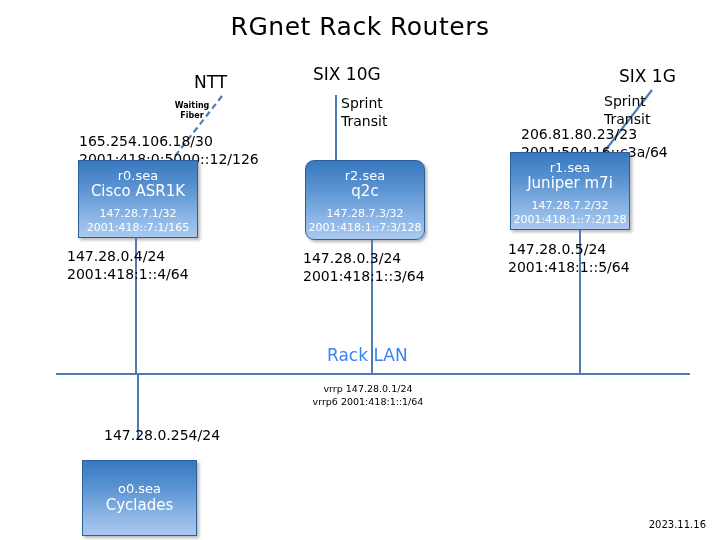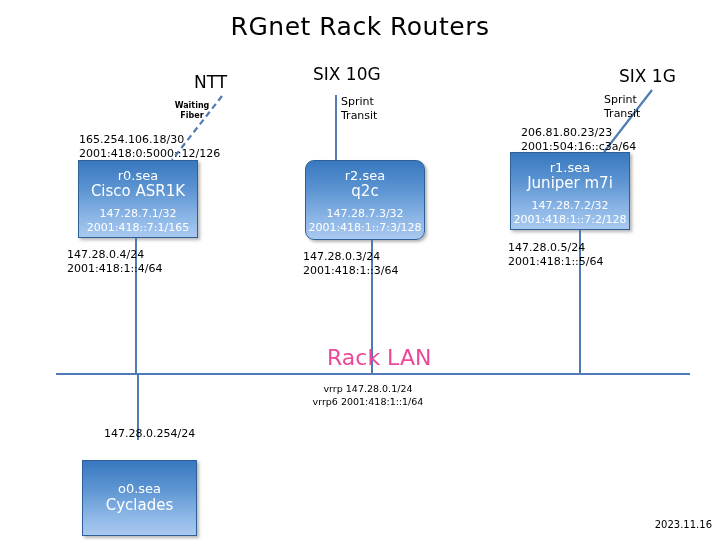--- a/index.html
+++ b/index.html
@@ -37,21 +37,21 @@
     font-family: "DejaVu Sans", sans-serif;
     font-size: 17px;
     color: #000000;
     white-space: nowrap;
   }
 
   
   .annot {
     position: absolute;
     font-family: "DejaVu Sans", sans-serif;
-    font-size: 11px;
+    font-size: 14px;
     line-height: 1.28;
     color: #000000;
     white-space: nowrap;
   }
   .annot.bold {
     font-weight: bold;
     font-size: 8px;
     text-align: center;
     line-height: 1.2;
   }
@@ -112,38 +112,38 @@
     font-size: 11px;
     line-height: 1.3;
     color: #ffffff;
     margin-top: 6px;
   }
 
   
   #rack-lan-label {
     position: absolute;
     font-family: "DejaVu Sans", sans-serif;
-    font-size: 22px;
-    color: #ec4899;
+    font-size: 17px;
+    color: #3b82f6;
     white-space: nowrap;
   }
   #vrrp-block {
     position: absolute;
     font-family: "DejaVu Sans", sans-serif;
     font-size: 9.5px;
     line-height: 1.35;
     color: #000000;
     text-align: center;
     white-space: nowrap;
   }
 
   
   #doc-date {
     position: absolute;
-    right: 8px;
+    right: 14px;
     bottom: 10px;
     font-family: "DejaVu Sans", sans-serif;
     font-size: 10px;
     color: #000000;
   }
 </style>
 </head>
 <body>
 
 <div id="canvas">

